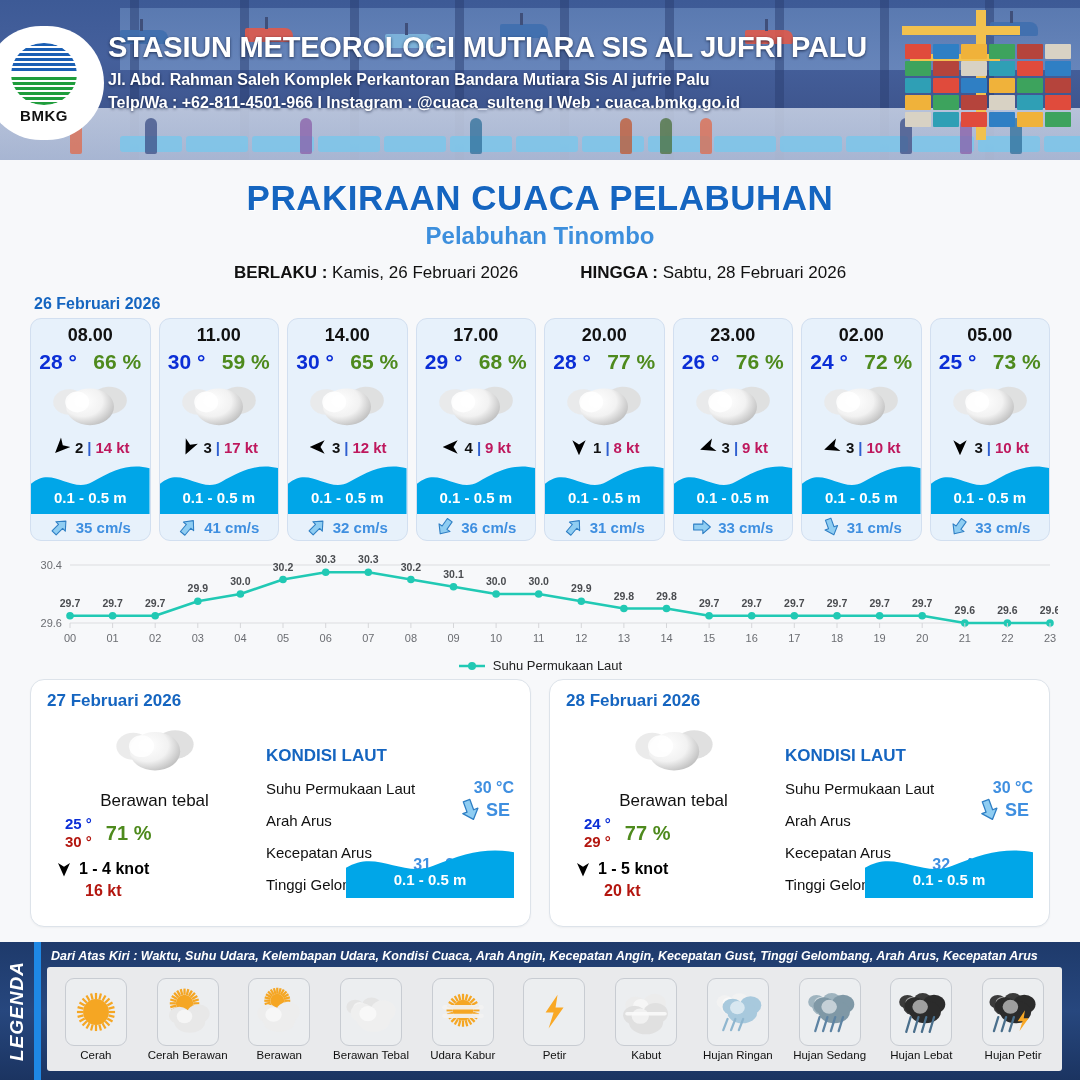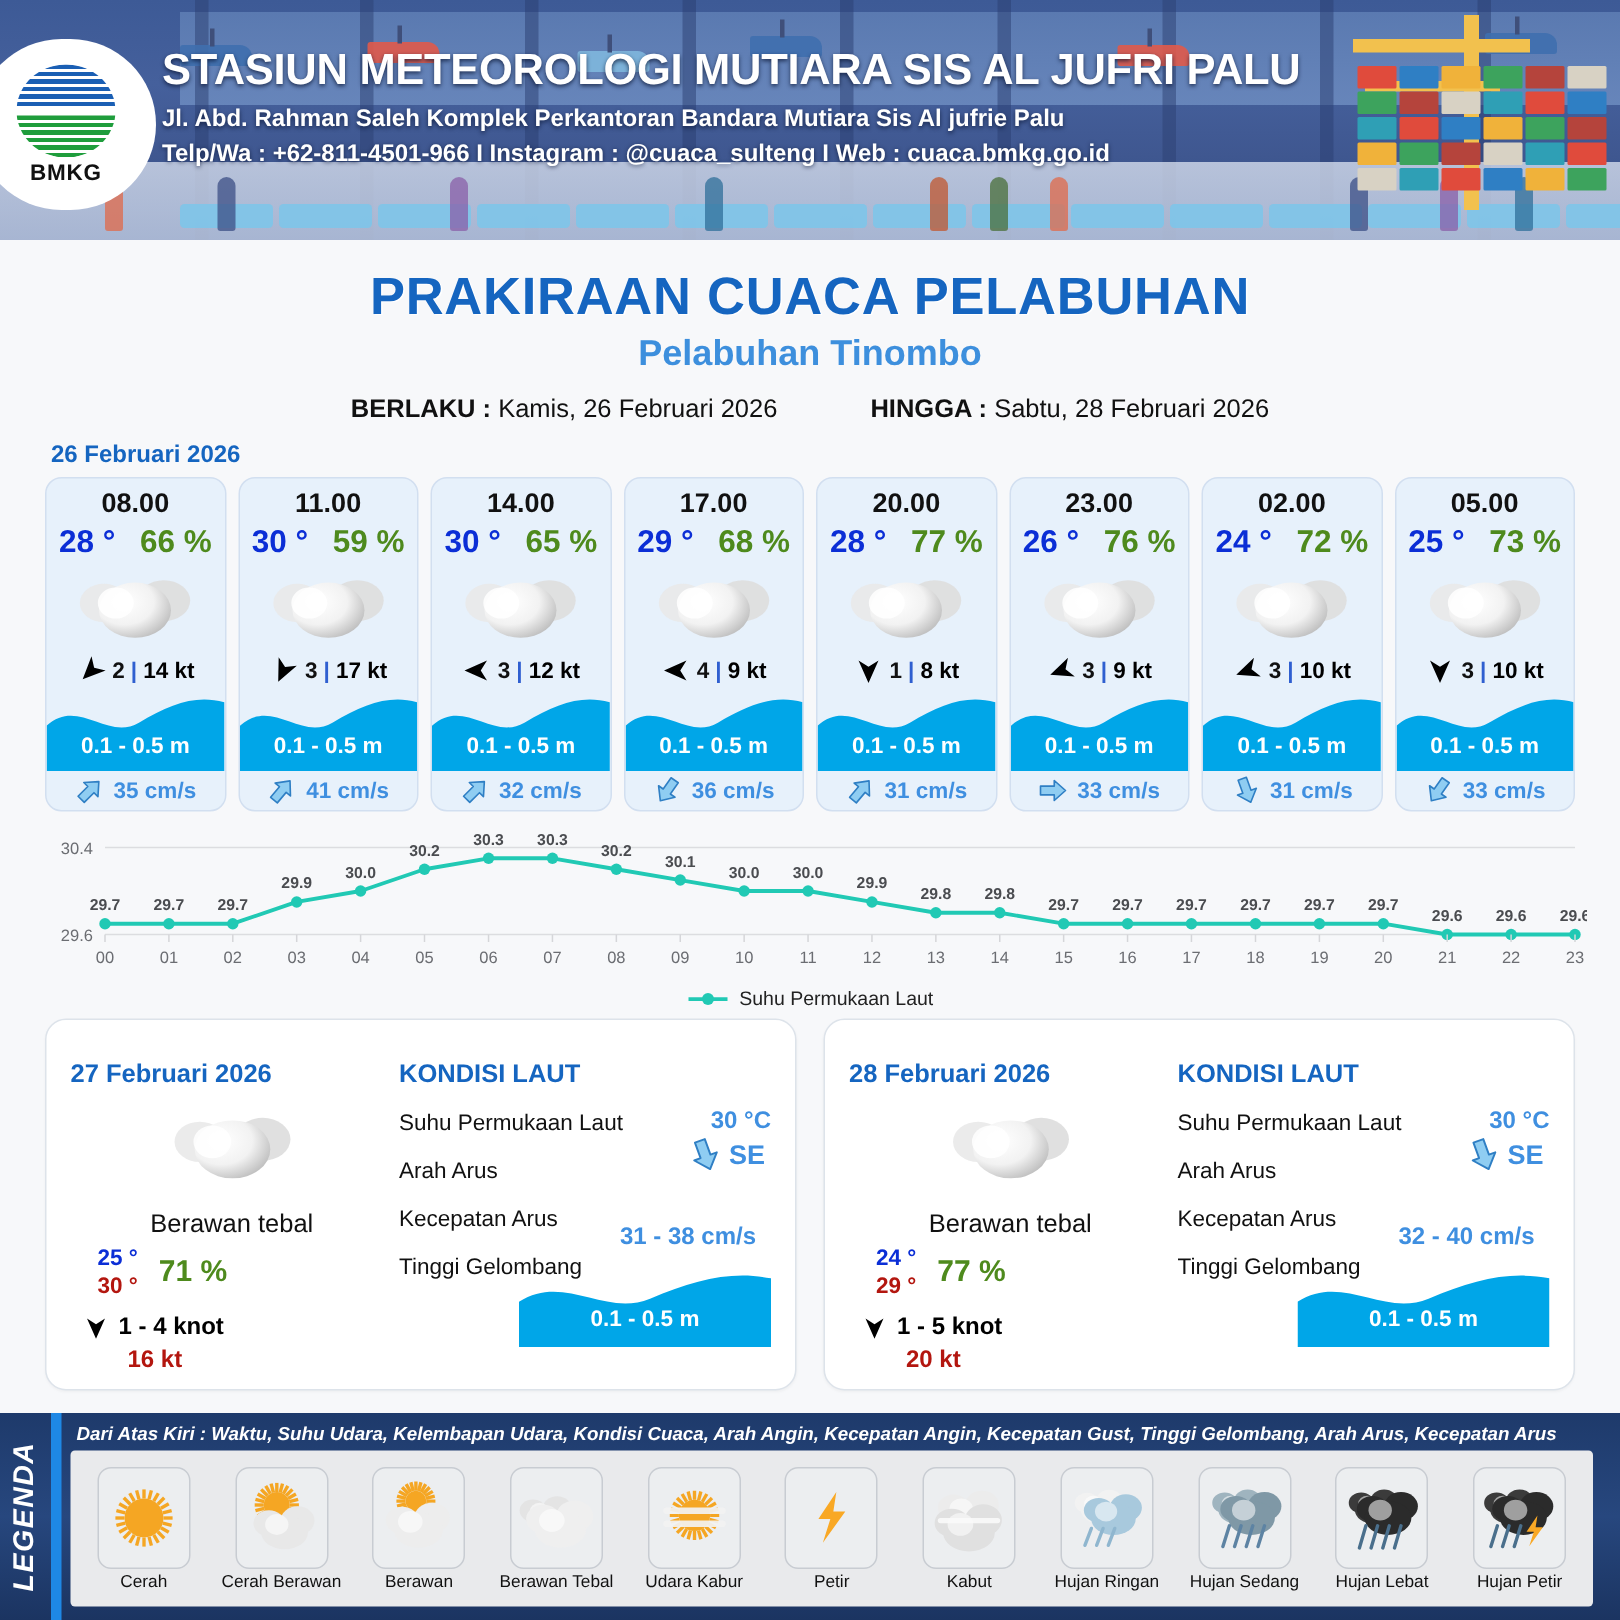--- a/index.html
+++ b/index.html
@@ -87,21 +87,21 @@
     overflow:hidden; position: relative; padding-top: 6px;
   }
   .h-time { text-align:center; font-size: 18px; font-weight: bold; color:#111; }
   .h-vals { display:flex; justify-content:space-around; margin-top: 4px; font-size: 21px; font-weight: bold; }
   .h-temp { color:#0b2ed6; }
   .h-hum { color:#4e8a1d; }
   .h-icon { height: 56px; display:flex; align-items:center; justify-content:center; margin-top: 2px;}
   .h-wind { display:flex; align-items:center; justify-content:center; gap: 4px; font-size: 15px; font-weight:bold; height: 26px; margin-top: 2px;}
   .h-wind .num { color:#111; }
   .h-wind .sep { color:#2f5fd0; font-weight: bold; }
-  .h-wind .kt { color:#000000; }
+  .h-wind .kt { color:#be185d; }
   .wave-block { position: relative; margin-top: 2px; height: 52px; }
   .wave-svg { position:absolute; left:0; top:0; width: 100%; height: 52px; display:block;}
   .wave-text {
     position:absolute; left:0; right:0; bottom: 8px; text-align:center;
     font-size: 15px; font-weight: bold; color:#fff;
   }
   .h-cur { display:flex; align-items:center; justify-content:center; gap: 6px; height: 26px;
     font-size: 15px; font-weight: bold; color:#3f8fe0; }
 
   
@@ -109,20 +109,21 @@
   .chart-svg { width: 100%; height: 105px; display:block; }
   .chart-legend { display:flex; align-items:center; justify-content:center; gap:7px; margin-top: 2px; font-size: 13px; color:#222;}
   .legend-dot { width: 28px; height: 12px; position: relative; }
 
   
   .panels { display:flex; gap: 18px; padding: 6px 30px 0 30px; }
   .panel {
     flex: 1; background:#fff; border:1px solid #dde3ea; border-radius: 14px;
     height: 248px; padding: 26px 16px; display:flex; position: relative;
     box-shadow: 0 1px 2px rgba(0,0,0,.04);
+    align-items: flex-end;
   }
   .p-left { width: 215px; position: relative; }
   .p-date { font-size: 17px; font-weight: bold; color:#1565c0; }
   .p-icon { height: 60px; display:flex; align-items:center; justify-content:center; margin-top: 8px; }
   .p-cond { font-size: 17px; color:#111; margin-top: 12px; text-align:center; }
   .p-temps { display:flex; align-items:center; gap: 14px; margin-top: 4px; padding-left: 18px;}
   .p-tcol { font-size: 15px; font-weight: bold; line-height: 1.25; }
   .p-tmin { color:#0b2ed6; }
   .p-tmax { color:#b3160f; }
   .p-hum { font-size: 20px; font-weight: bold; color:#4e8a1d; }

